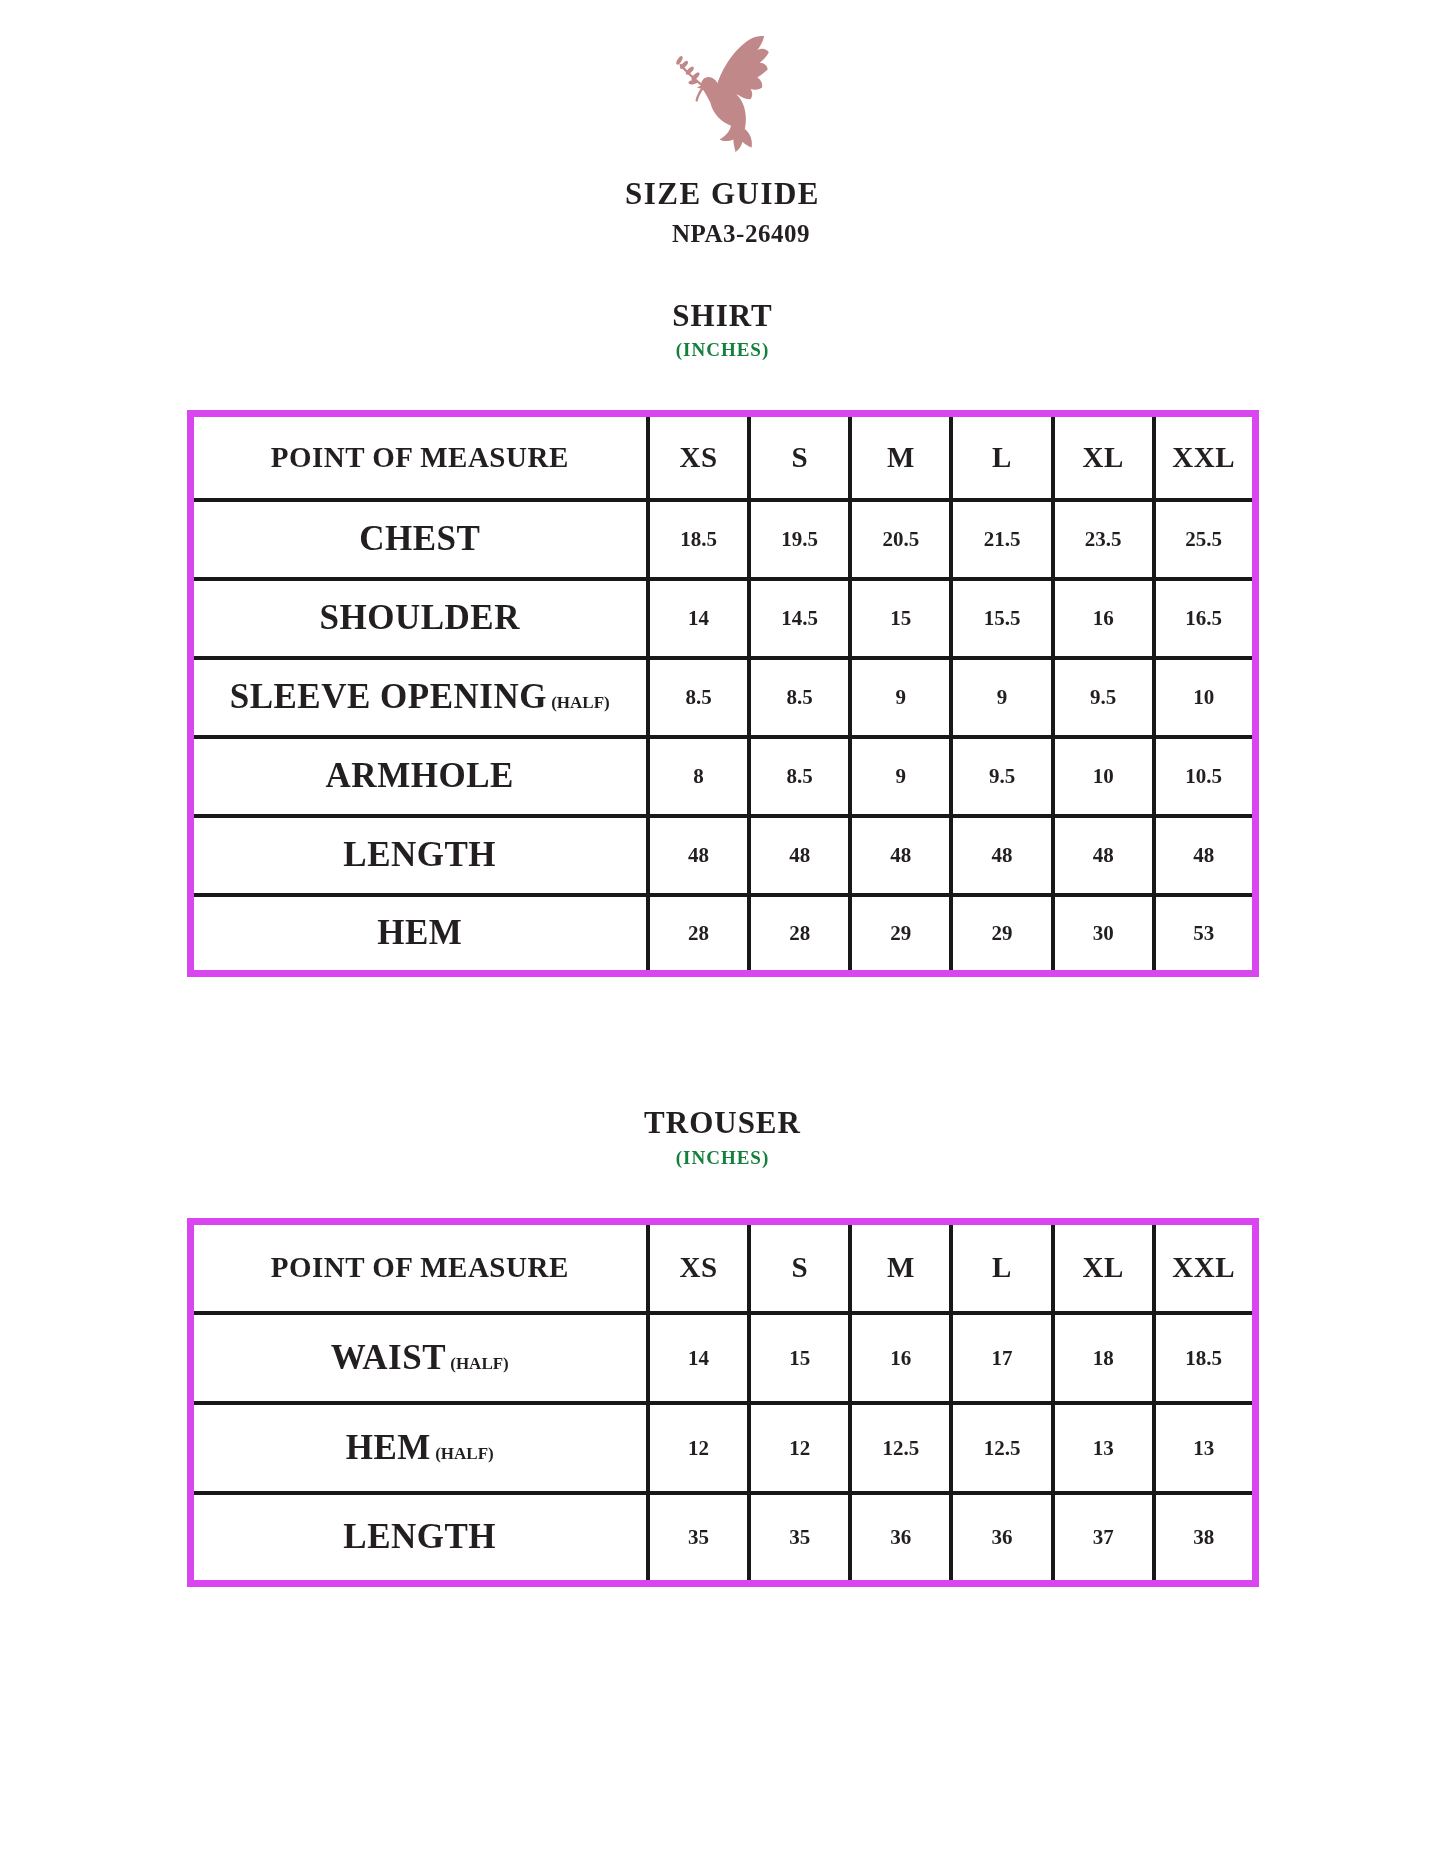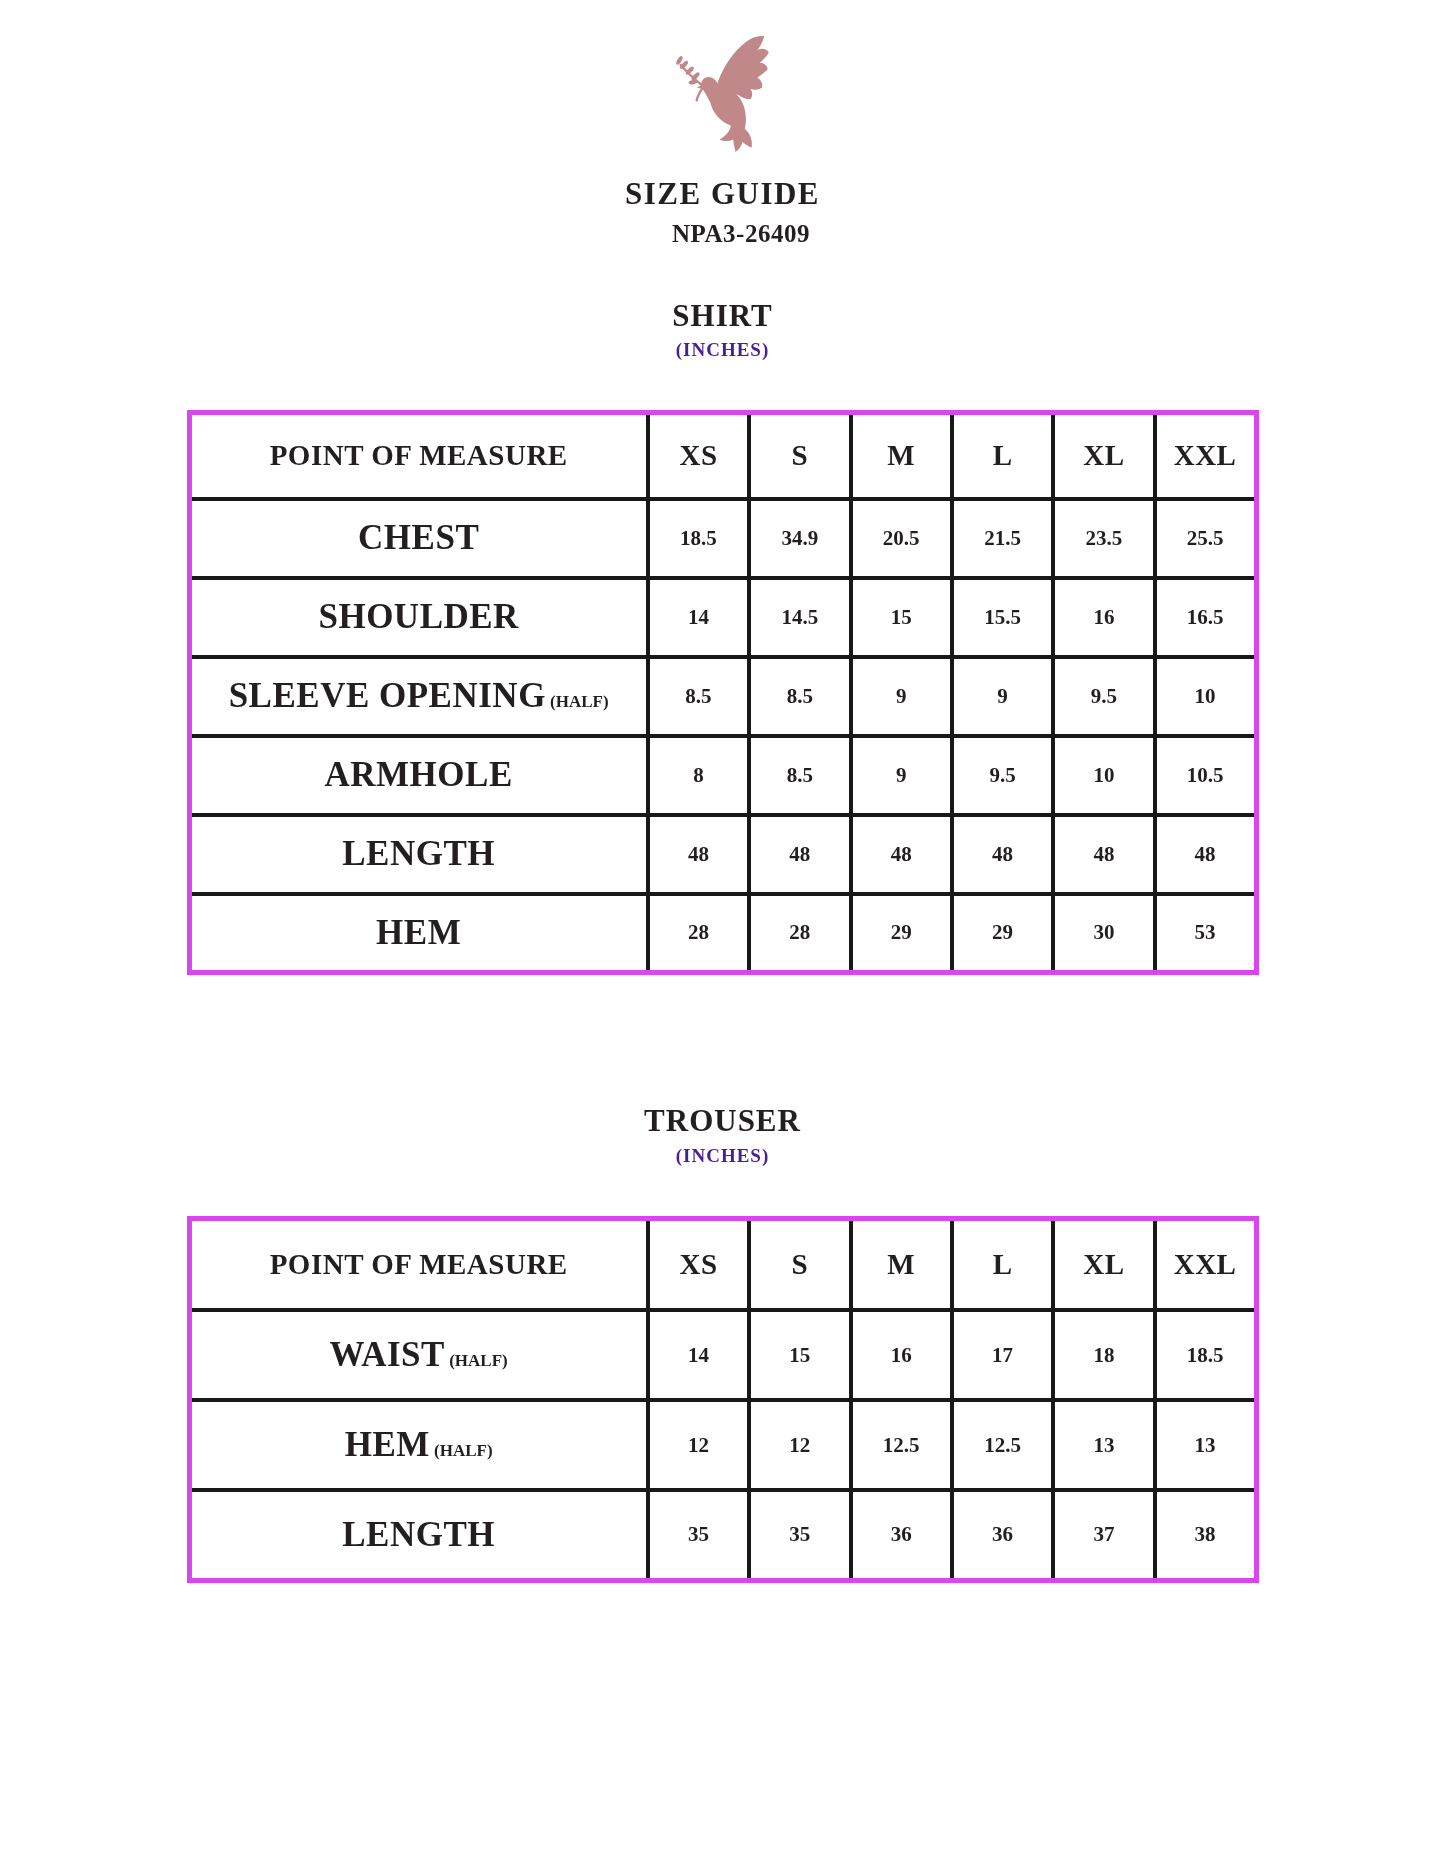--- a/index.html
+++ b/index.html
@@ -42,29 +42,29 @@
     font-weight: bold;
     letter-spacing: 1px;
     line-height: 1.05;
     text-align: center;
   }
   .unit-label {
     margin-top: 8px;
     font-size: 19px;
     font-weight: bold;
     letter-spacing: 1px;
-    color: #4c1d95;
+    color: #15803d;
     line-height: 1.05;
   }
   .size-table {
     width: 1072px;
     margin: 50px auto 0 auto;
     border-collapse: collapse;
     table-layout: fixed;
-    border: 5px solid #d946ef;
+    border: 7px solid #d946ef;
     background: #fef9c3;
   }
   .size-table th, .size-table td {
     border: 4px solid #181818;
     text-align: center;
     vertical-align: middle;
     background: #ffffff;
     padding: 0;
   }
   .col-label { width: 43%; }
@@ -149,21 +149,21 @@
             <th>M</th>
             <th>L</th>
             <th>XL</th>
             <th>XXL</th>
           </tr>
       </thead>
       <tbody>
           <tr>
             <th><span class="label-main">CHEST</span></th>
             <td>18.5</td>
-            <td>34.9</td>
+            <td>19.5</td>
             <td>20.5</td>
             <td>21.5</td>
             <td>23.5</td>
             <td>25.5</td>
           </tr>
           <tr>
             <th><span class="label-main">SHOULDER</span></th>
             <td>14</td>
             <td>14.5</td>
             <td>15</td>

